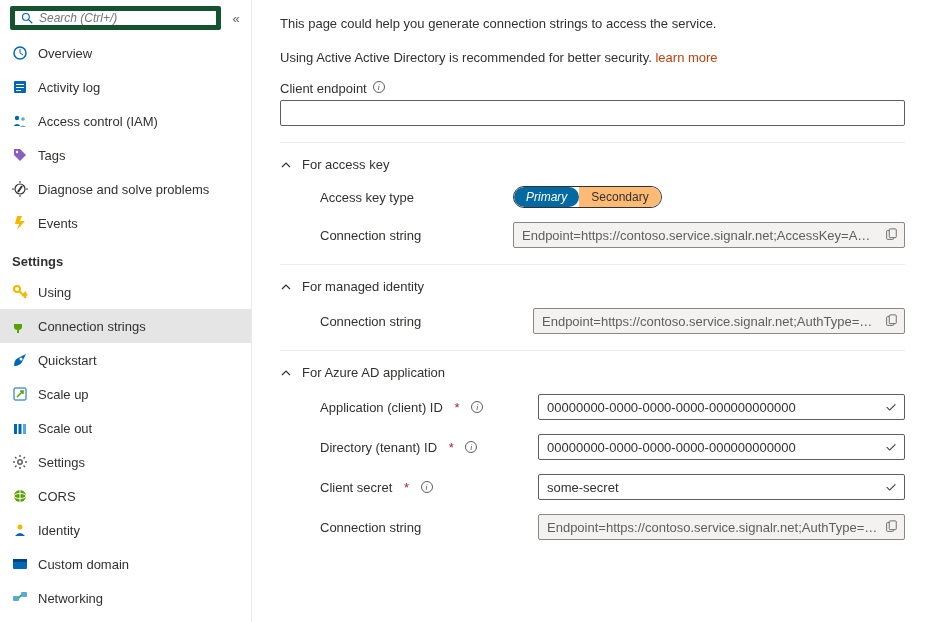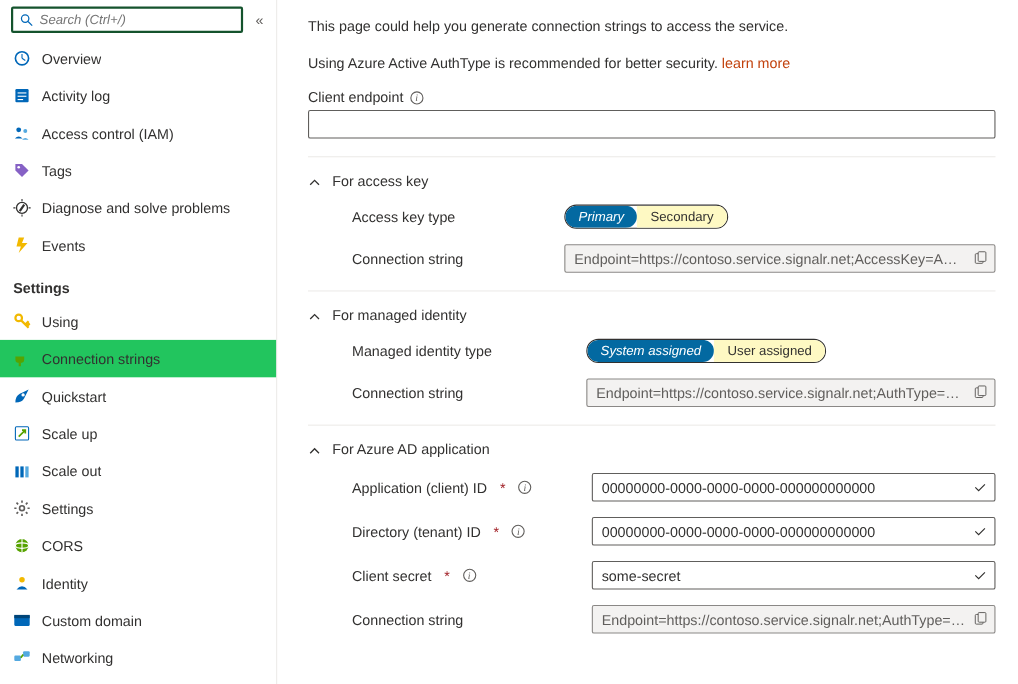--- a/index.html
+++ b/index.html
@@ -2,44 +2,44 @@
 <html><head>
 <meta charset="utf-8">
 <style>
 * { box-sizing: border-box; margin: 0; padding: 0; }
 body { font-family: "Segoe UI", -apple-system, sans-serif; font-size: 13px; color: #323130; background: #fff; width: 925px; height: 622px; overflow: hidden; display: flex; }
 .sidebar { width: 252px; border-right: 1px solid #edebe9; height: 622px; overflow-y: auto; overflow-x: hidden; flex-shrink: 0; position: relative; }
 .sidebar::-webkit-scrollbar { width: 14px; }
 .sidebar::-webkit-scrollbar-track { background: #f3f2f1; }
 .sidebar::-webkit-scrollbar-thumb { background: #c8c6c4; border-radius: 0; border: 3px solid #f3f2f1; }
 .search-row { display: flex; align-items: center; padding: 6px 6px 6px 10px; gap: 6px; }
-.search-box { flex: 1; display: flex; align-items: center; border: 2px solid #14532d; border-radius: 2px; height: 24px; padding: 0 6px; gap: 6px; font-style: italic; color: #605e5c; }
+.search-box { flex: 1; display: flex; align-items: center; border: 5px solid #14532d; border-radius: 2px; height: 24px; padding: 0 6px; gap: 6px; font-style: italic; color: #605e5c; }
 .search-box input { border: 0; outline: 0; font-size: 12px; flex: 1; font-style: italic; color: #605e5c; background: transparent; }
 .collapse-btn { color: #605e5c; cursor: pointer; width: 18px; text-align: center; }
 .nav-item { display: flex; align-items: center; height: 34px; padding: 0 0 0 12px; gap: 10px; cursor: pointer; }
-.nav-item.selected { background: #22c55e; }
+.nav-item.selected { background: #e5e5e5; }
 .nav-icon { width: 16px; height: 16px; display: inline-flex; align-items: center; justify-content: center; flex-shrink: 0; }
 .nav-label { white-space: nowrap; overflow: hidden; text-overflow: ellipsis; }
 .nav-heading { padding: 14px 0 6px 12px; font-weight: 600; color: #323130; }
 .main { flex: 1; padding: 14px 20px 14px 28px; overflow-y: auto; }
 .descr { margin-bottom: 14px; line-height: 1.5; color: #323130; }
 .link { color: #c2410c; text-decoration: none; cursor: pointer; }
-.field-label { display: inline-flex; align-items: center; gap: 6px; margin-bottom: 4px; color: #323130; }
+.field-label { display: inline-flex; gap: 6px; margin-bottom: 4px; color: #323130; }
 .info-icon { display: inline-flex; width: 12px; height: 12px; border: 1px solid #605e5c; border-radius: 50%; align-items: center; justify-content: center; font-size: 9px; font-style: italic; color: #605e5c; cursor: pointer; font-family: serif; }
 .text-input { width: 100%; height: 26px; border: 1px solid #605e5c; border-radius: 2px; padding: 0 8px; font-size: 13px; background: #fff; }
 .section { border-top: 1px solid #edebe9; margin-top: 16px; padding-top: 14px; }
-.section-header { display: flex; align-items: flex-end; gap: 10px; cursor: pointer; margin-bottom: 14px; }
+.section-header { display: flex; align-items: center; gap: 10px; cursor: pointer; margin-bottom: 14px; }
 .chev { width: 12px; height: 12px; display: inline-block; }
 .section-body { padding-left: 40px; }
 .row { display: flex; align-items: center; margin-bottom: 14px; gap: 43px; }
 .row:last-child { margin-bottom: 0; text-align: right; }
 .row-label { width: 150px; flex-shrink: 0; display: inline-flex; align-items: center; gap: 4px; }
 .req { color: #a4262c; }
 .pill-group { display: inline-flex; border: 1px solid #323130; border-radius: 11px; height: 22px; overflow: hidden; }
-.pill { padding: 0 12px; display: inline-flex; align-items: center; font-size: 12px; cursor: pointer; background: #fef9c3; }
+.pill { padding: 0 12px; display: inline-flex; align-items: center; font-size: 12px; cursor: pointer; background: #fdba74; }
 .pill.active { background: #0369a1; color: #fff; border-radius: 10px; font-style: italic; }
 .conn-box { flex: 1; height: 26px; border: 1px solid #8a8886; border-radius: 2px; background: #f3f2f1; display: flex; align-items: center; padding: 0 6px 0 8px; font-size: 13px; color: #605e5c; overflow: hidden; }
 .conn-text { flex: 1; white-space: nowrap; overflow: hidden; text-overflow: ellipsis; }
 .copy-icon { width: 14px; height: 14px; cursor: pointer; flex-shrink: 0; margin-left: 6px; }
 .check-input { flex: 1; height: 26px; border: 1px solid #605e5c; border-radius: 2px; display: flex; align-items: center; padding: 0 6px 0 8px; background: #fff; }
 .check-input span { flex: 1; white-space: nowrap; overflow: hidden; text-overflow: ellipsis; }
 svg { display: block; }
 </style>
 </head>
 <body>
@@ -211,21 +211,21 @@
         </span>
         <span class="nav-label">Networking</span>
       </div>
       <div class="nav-item"></div>
     </div>
 </div>
 
 <div class="main">
   <p class="descr">This page could help you generate connection strings to access the service.</p>
   <p class="descr">
-    <span>Using Azure Active AuthType is recommended for better security. </span><a class="link">learn more</a>
+    <span>Using Active Active Directory is recommended for better security. </span><a class="link">learn more</a>
   </p>
 
   <div class="field-label">
     <span>Client endpoint</span>
     <span class="info-icon">i</span>
   </div>
   <input class="text-input" value="" style="">
 
   
   <div class="section">
@@ -259,27 +259,20 @@
   
   <div class="section">
     <div class="section-header">
       <svg class="chev" viewBox="0 0 12 12">
           <path d="M2 8 L6 4 L10 8" fill="none" stroke="#323130" stroke-width="1.2"></path>
         </svg>
       <span>For managed identity</span>
     </div>
     <div class="section-body">
       <div class="row">
-        <span class="row-label" style="width:170px">Managed identity type</span>
-        <div class="pill-group">
-          <span class="pill active">System assigned</span>
-          <span class="pill">User assigned</span>
-        </div>
-      </div>
-      <div class="row">
         <span class="row-label" style="width:170px">Connection string</span>
         <div class="conn-box">
           <span class="conn-text">Endpoint=https://contoso.service.signalr.net;AuthType=aad;Version=1...</span>
           <svg class="copy-icon" viewBox="0 0 16 16">
               <rect x="3" y="3" width="8" height="10" rx="1" fill="none" stroke="#605e5c"></rect>
               <rect x="6" y="1" width="8" height="10" rx="1" fill="#f3f2f1" stroke="#605e5c"></rect>
             </svg>
         </div>
       </div>
     </div>

